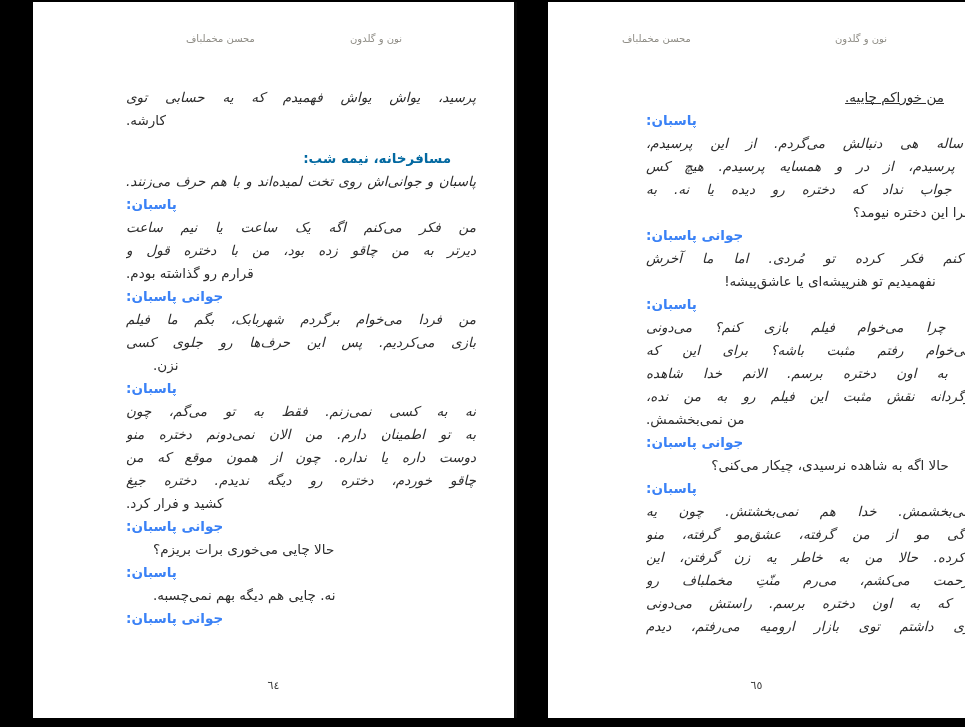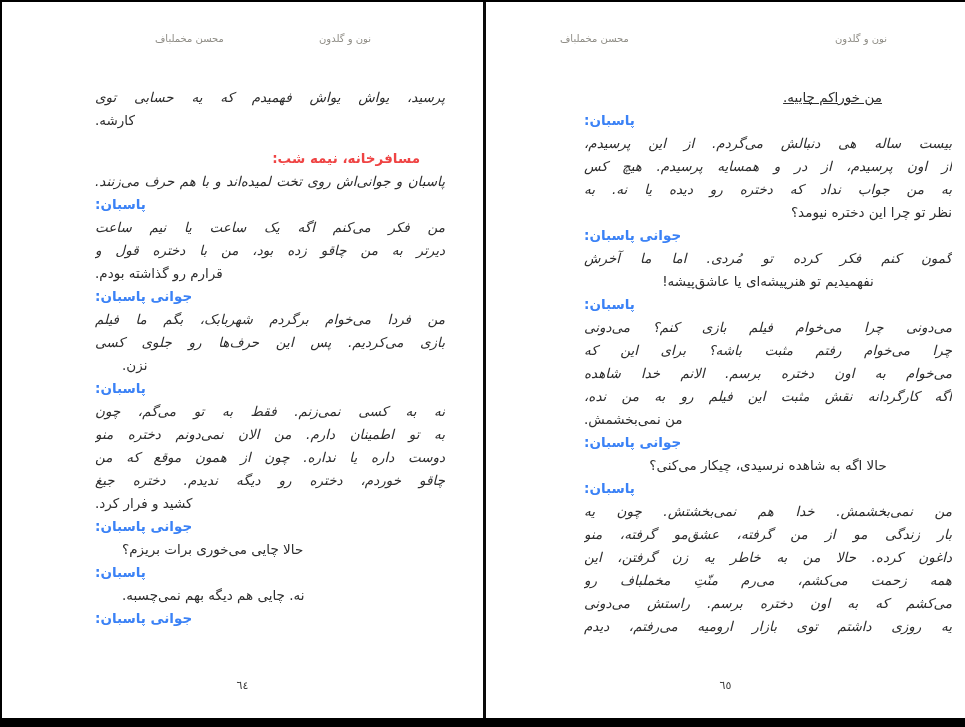--- a/index.html
+++ b/index.html
@@ -13,20 +13,21 @@
   .spread{
     position:absolute;left:2px;top:2px;
     width:963px;height:716px;
     display:flex;
   }
   .page{
     background:#fff;
     position:relative;
     height:716px;
     overflow:hidden;
+    margin-left:31px;
   }
   .page.left{width:481px;}
   .divider{width:3px;background:#0b0b0b;height:716px;}
   .page.right{flex:1;}
   
   .runhead{position:absolute;top:31px;left:0;right:0;height:16px;
     font-size:10px;color:#8f8d86;direction:rtl;}
   .runhead .title{position:absolute;}
   .runhead .author{position:absolute;}
   .page.left .title{right:112px;}
@@ -42,21 +43,21 @@
     font-size:13.5px;color:#2d2d2d;
     direction:rtl;overflow:hidden;
   }
   .line.j{text-align:justify;text-align-last:justify;font-style:italic;}
   .line.l{text-align:left;}
   .line.l25{text-align:left;padding-left:27px;}
   .line.r{text-align:right;}
   .line.r70{text-align:right;padding-right:70px;text-decoration:underline;}
   .line.c{text-align:center;}
   .line.sp{font-weight:700;text-align:left;color:#3b82f6;}
-  .line.scene{font-weight:700;text-align:right;padding-right:25px;color:#ef4444;}
+  .line.scene{font-weight:700;text-align:right;padding-right:25px;color:#0369a1;}
   .line.gap{margin-top:15px;}
   .pagenum{
     position:absolute;bottom:26px;left:0;right:0;
     text-align:center;font-size:11px;color:#3d3d3d;direction:rtl;
   }
 </style>
 </head>
 <body>
 
 <div class="spread">

